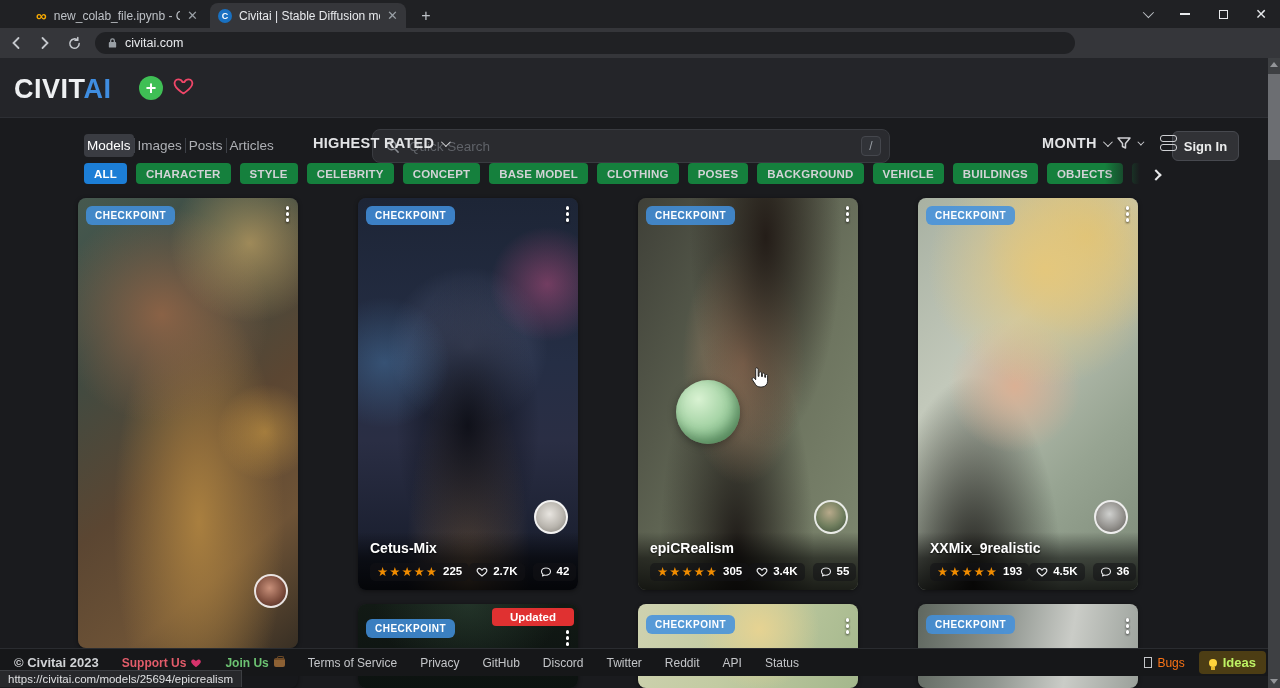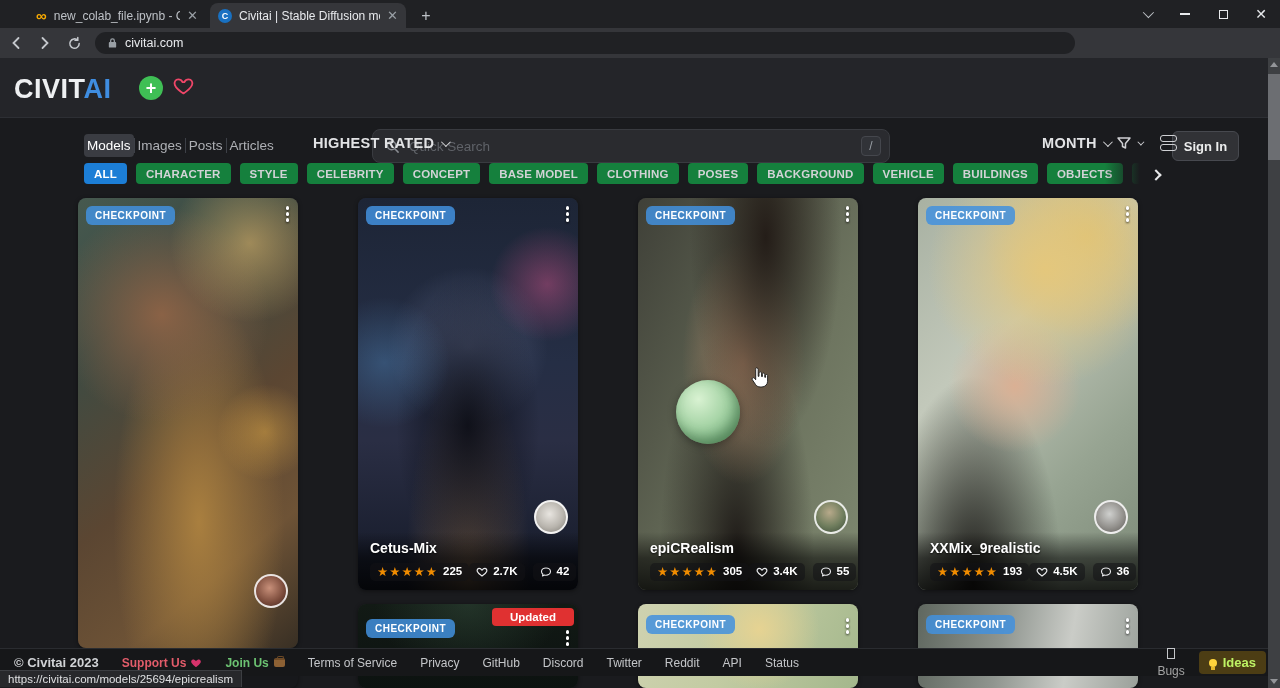--- a/index.html
+++ b/index.html
@@ -118,21 +118,21 @@
 
   
   .site-footer { position:absolute; left:0; top:648px; width:1280px; height:28px; background:#161719; border-top:1px solid #2a2c30; display:flex; align-items:center; padding:0 14px; gap:23px; z-index:40; }
   .foot-copy { font-size:13px; font-weight:700; color:#d0d2d5; }
   .foot-support { font-size:12px; font-weight:600; color:#e25c6a; display:flex; align-items:center; gap:4px; }
   .foot-join { font-size:12px; font-weight:600; color:#6cc272; display:flex; align-items:center; gap:5px; }
   .briefcase { width:11px; height:9px; background:#8d6134; border-radius:2px; border-top:2px solid #6e4a26; position:relative; }
   .briefcase:before { content:""; position:absolute; left:3px; top:-4px; width:5px; height:3px; border:1px solid #6e4a26; border-bottom:none; border-radius:2px 2px 0 0; }
   .foot-link { font-size:12px; color:#c4c6c9; }
   .foot-right { margin-left:auto; display:flex; align-items:center; gap:14px; }
-  .foot-bugs { font-size:12px; color:#a3a3a3; display:flex; align-items:center; gap:5px;flex-direction:column; }
+  .foot-bugs { font-size:12px; color:#f97316; display:flex; align-items:center; gap:5px; }
   .tofu { width:8px; height:11px; border:1px solid #c4c6c9; }
   .ideas-btn { display:flex; align-items:center; gap:6px; background:#4c3d14; border-radius:4px; padding:4px 10px; }
   .bulb { width:8px; height:8px; border-radius:50%; background:#ffd43b; position:relative; }
   .bulb:after { content:""; position:absolute; left:2px; top:8px; width:4px; height:3px; background:#e5b82a; }
   .ideas-label { font-size:13px; font-weight:600; color:#bef264; }
 
   
   .status-tooltip { position:absolute; left:0; top:670px; height:17px; background:#27282b; border:1px solid #3c3e42; border-left:none; border-bottom:none; display:flex; align-items:center; padding:0 8px; z-index:50; }
   .status-tooltip span { font-size:11.5px; color:#dfe0e2; }
   .scrollbar { position:absolute; right:0; top:58px; width:12px; height:630px; background:#3e4043; z-index:45; }

